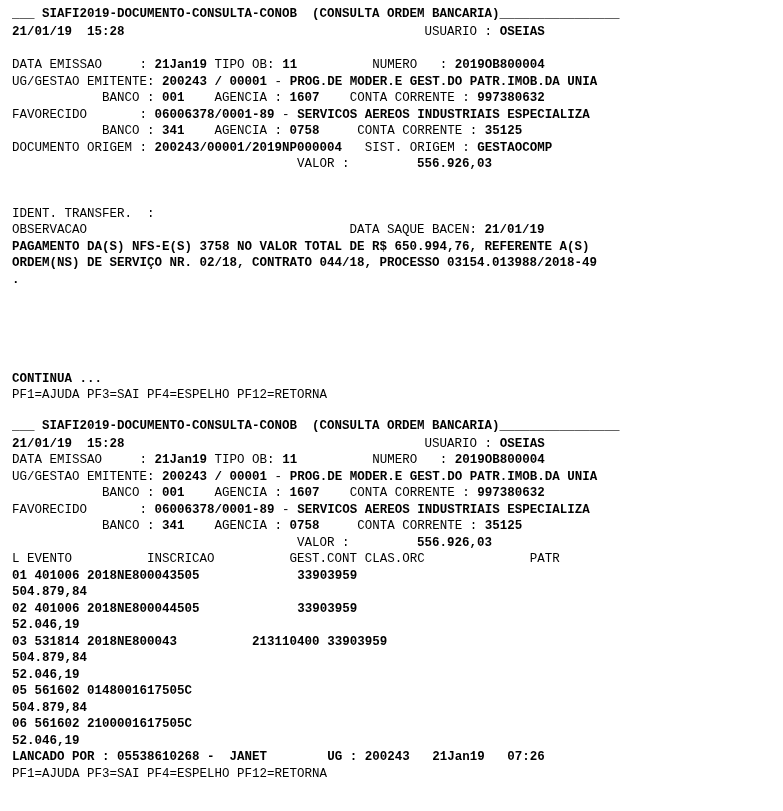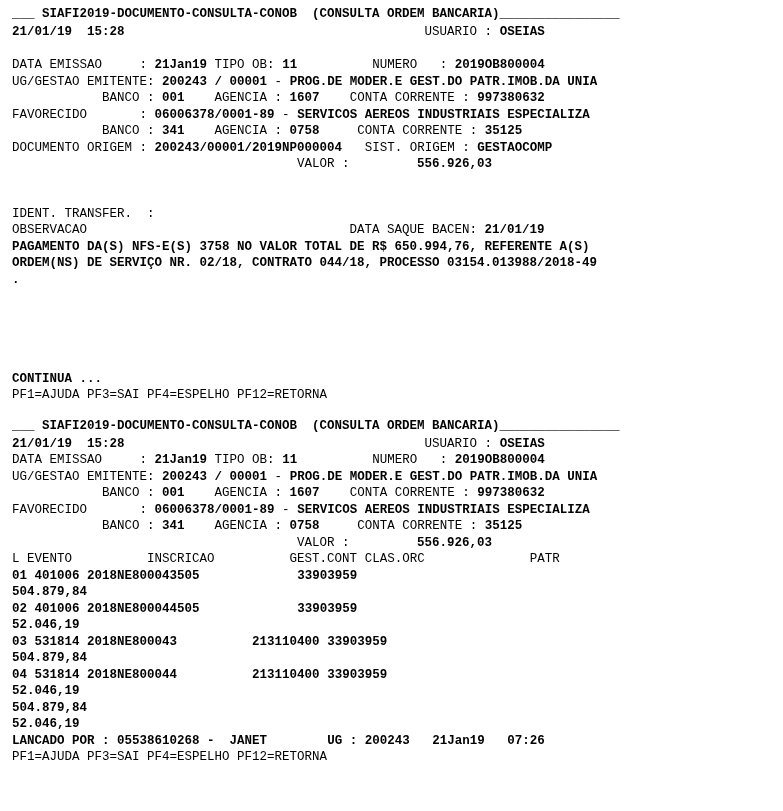--- a/index.html
+++ b/index.html
@@ -150,25 +150,26 @@
 
     <div class="evt-row"><span>01</span><span> </span><span>401006</span><span> </span><span>2018NE800043505</span><span>             </span><span>33903959</span></div>
     <div class="evt-val">504.879,84</div>
 
     <div class="evt-row"><span>02</span><span> </span><span>401006</span><span> </span><span>2018NE800044505</span><span>             </span><span>33903959</span></div>
     <div class="evt-val">52.046,19</div>
 
     <div class="evt-row"><span>03</span><span> </span><span>531814</span><span> </span><span>2018NE800043</span><span>          </span><span>213110400</span><span> </span><span>33903959</span></div>
     <div class="evt-val">504.879,84</div>
 
-    <div class="evt-row"><span>04</span><span> </span><span>531814</span><span> </span><span>2018NE800044</span><span>          </span><span>213110400</span><span> </span><span>33903959</span></div>
     <div class="evt-val">52.046,19</div>
 
+    <div class="evt-row"><span>05</span><span> </span><span>561602</span><span> </span><span>0148001617505C</span></div>
     <div class="evt-val">504.879,84</div>
 
+    <div class="evt-row"><span>06</span><span> </span><span>561602</span><span> </span><span>2100001617505C</span></div>
     <div class="evt-val">52.046,19</div>
 
     <div class="line"><span class="b">LANCADO POR :</span><span> </span><span class="b">05538610268</span><span> </span><span class="b">-</span><span>  </span><span class="b">JANET</span><span>        </span><span class="b">UG :</span><span> </span><span class="b">200243</span><span>   </span><span class="b">21Jan19</span><span>   </span><span class="b">07:26</span></div>
 
     <div class="pfline">PF1=AJUDA PF3=SAI PF4=ESPELHO PF12=RETORNA</div>
   </div>
 
 </div>
 
 </body></html>

